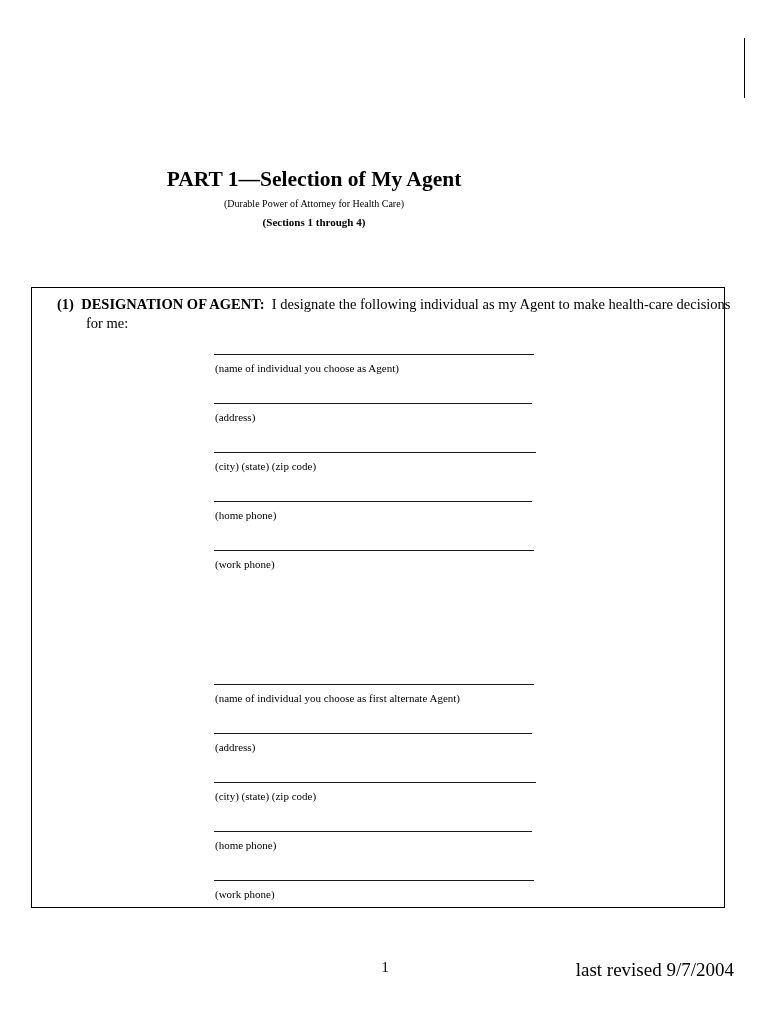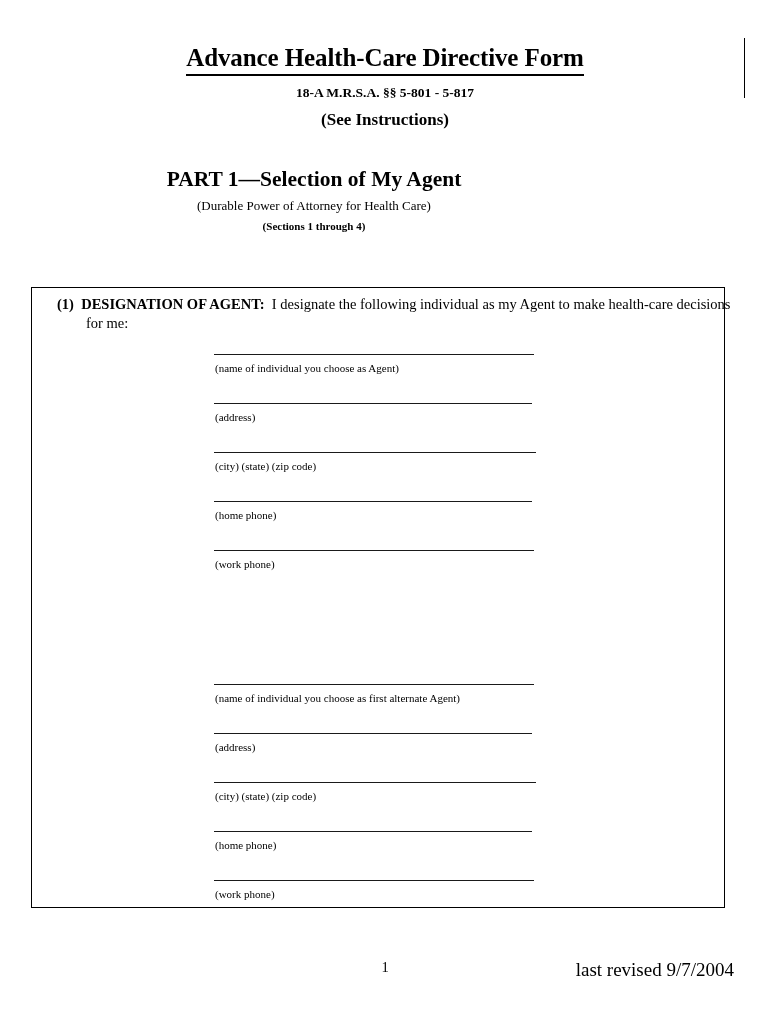--- a/index.html
+++ b/index.html
@@ -71,21 +71,21 @@
     width: 628px;
     text-align: center;
   }
   .part-title {
     font-size: 21.5px;
     font-weight: bold;
     line-height: 1.2;
   }
   .part-sub {
     margin-top: 5px;
-    font-size: 13px;
+    font-size: 10px;
     line-height: 1.25;
   }
   .part-sections {
     margin-top: 6px;
     font-size: 11px;
     font-weight: bold;
     line-height: 1.25;
   }
 
   
@@ -186,25 +186,20 @@
     white-space: nowrap;
   }
 </style>
 </head>
 <body>
 
 <div class="page">
 
   <div class="edge-artifact"></div>
 
-  <div class="header">
-    <div class="doc-title">Advance Health-Care Directive Form</div>
-    <div class="doc-citation">18-A M.R.S.A. §§ 5-801 - 5-817</div>
-    <div class="doc-seeinstructions">(See Instructions)</div>
-  </div>
 
   <div class="part-heading">
     <div class="part-title">PART 1—Selection of My Agent</div>
     <div class="part-sub">(Durable Power of Attorney for Health Care)</div>
     <div class="part-sections">(Sections 1 through 4)</div>
   </div>
 
   <div class="form-box">
 
     <div class="para para-designation">

